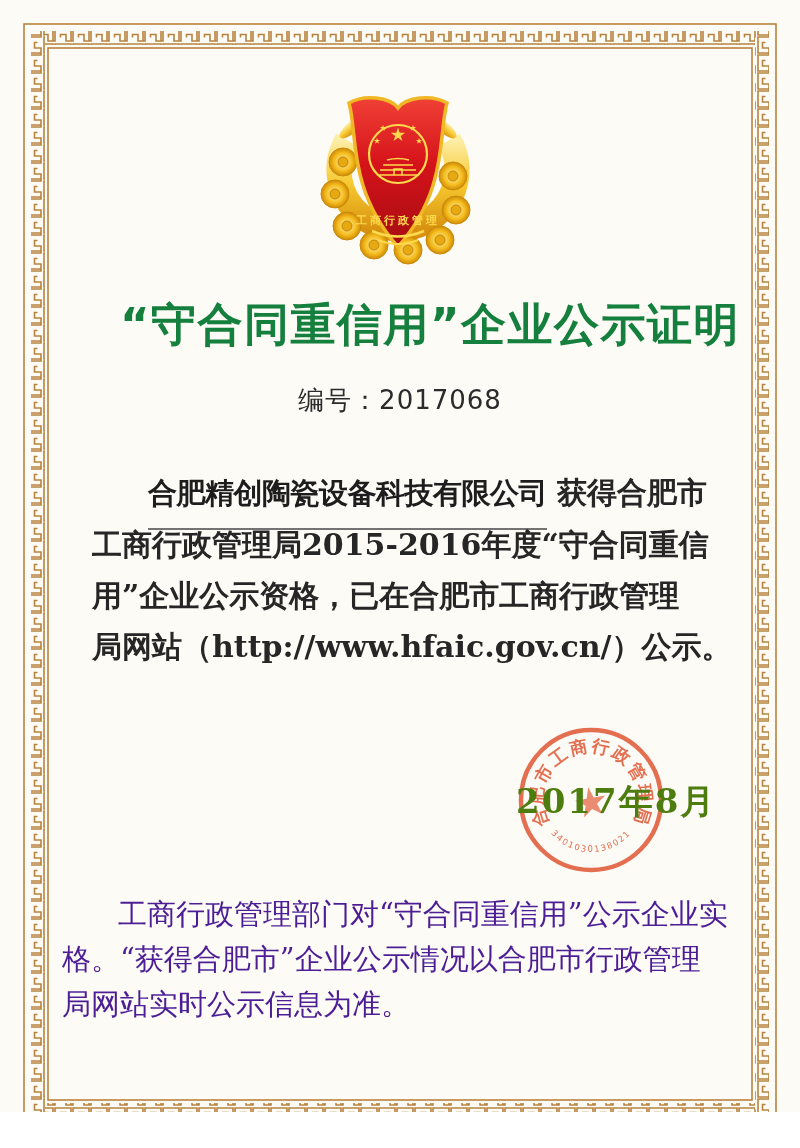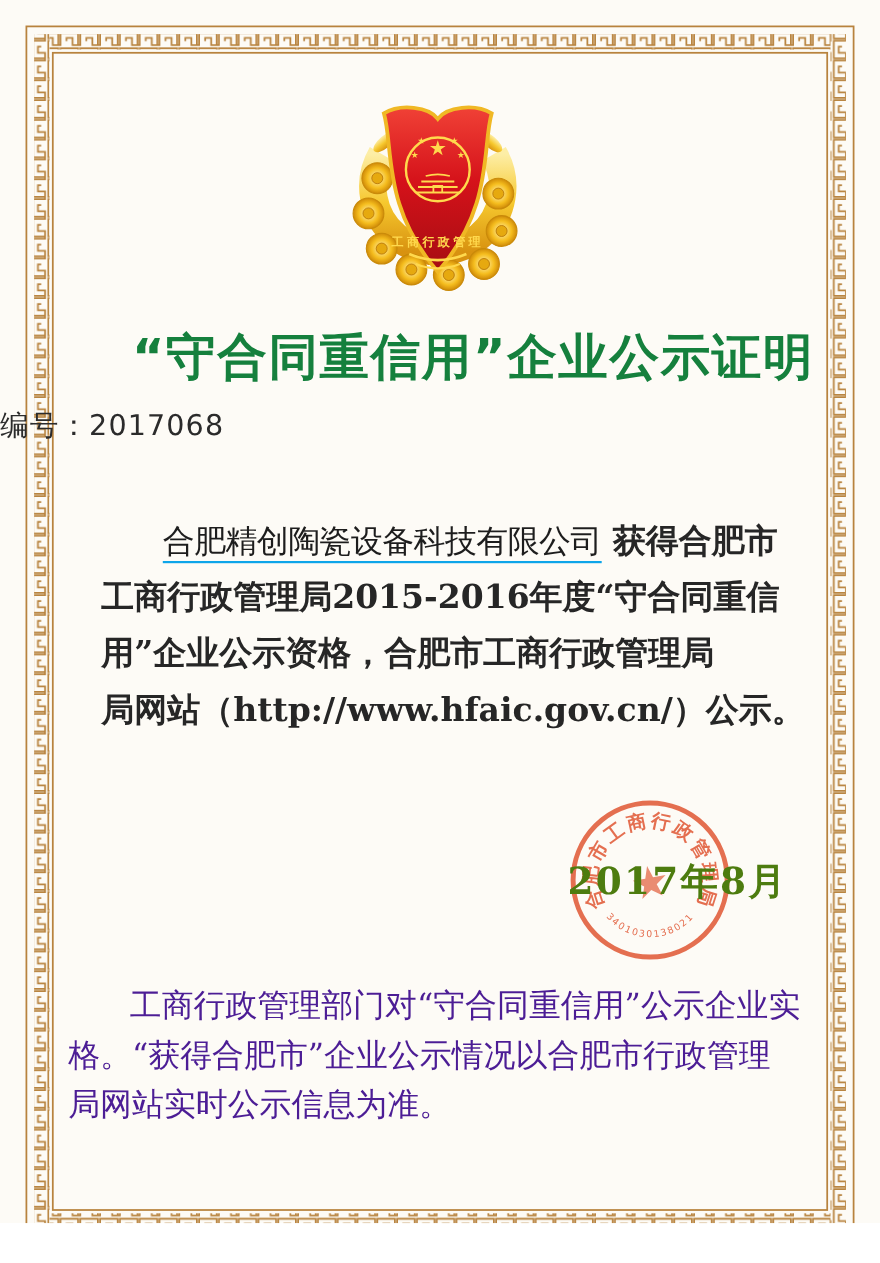--- a/index.html
+++ b/index.html
@@ -9,33 +9,33 @@
     font-family:"DejaVu Serif", serif;
   }
   .frame-svg{position:absolute;left:0;top:0;}
   .emblem{position:absolute;left:320px;top:84px;width:156px;height:184px;}
   .title{
     position:absolute;left:0;top:299px;width:800px;text-align:center;
     font-family:"DejaVu Sans", sans-serif;font-weight:900;font-size:45px;
     letter-spacing:1.5px;color:#15803d;white-space:nowrap;line-height:1.15;padding-left:30px;
   }
   .serial{
-    position:absolute;left:0;top:369px;width:800px;
+    position:absolute;left:0;top:383px;width:800px;text-align:center;
     font-family:"DejaVu Sans", sans-serif;font-weight:500;font-size:26px;
     letter-spacing:1px;color:#2b2b2b;white-space:nowrap;
   }
   .body-block{
     position:absolute;left:92px;top:467px;width:640px;
     font-size:30px;color:#262626;font-weight:700;
   }
   .body-block p{margin:0;line-height:51px;white-space:nowrap;}
   .line-indent{text-indent:56px;}
   .company{
-    font-weight:400;font-size:29px;letter-spacing:-0.5px;color:#1d1d1d;
-    border-bottom:2px solid #0ea5e9;padding-bottom:1px;
+    font-weight:700;font-size:29px;letter-spacing:-0.5px;color:#1d1d1d;
+    border-bottom:2px solid #737373;padding-bottom:18px;
   }
   .after-company{margin-left:10px;}
   .seal{position:absolute;left:516px;top:725px;width:150px;height:150px;}
   .date{
     position:absolute;left:516px;top:779px;width:220px;
     font-size:34px;font-weight:700;color:#4d7c0f;letter-spacing:2px;
     white-space:nowrap;z-index:5;
   }
   .footer-block{
     position:absolute;left:62px;top:892px;width:686px;
@@ -132,21 +132,21 @@
     </g>
   </svg>
 
   <div class="title">“守合同重信用”企业公示证明</div>
 
   <div class="serial">编号：2017068</div>
 
   <div class="body-block">
     <p class="line-indent"><span class="company">合肥精创陶瓷设备科技有限公司</span><span class="after-company">获得合肥市</span></p>
     <p>工商行政管理局2015-2016年度“守合同重信</p>
-    <p>用”企业公示资格，合肥市工商行政管理局</p>
+    <p>用”企业公示资格，已在合肥市工商行政管理</p>
     <p>局网站（http://www.hfaic.gov.cn/）公示。</p>
   </div>
 
   <svg class="seal" viewBox="0 0 150 150" aria-hidden="true">
     <g opacity="0.9">
       <circle cx="75" cy="75" r="70" fill="none" stroke="#e2603f" stroke-width="4.5"></circle>
       <defs>
         <path id="sealTopArc" d="M33.4 99 A48 48 0 1 1 116.6 99" fill="none"></path>
         <path id="sealBottomArc" d="M26.1 92.8 A52 52 0 0 0 123.9 92.8" fill="none"></path>
       </defs>

